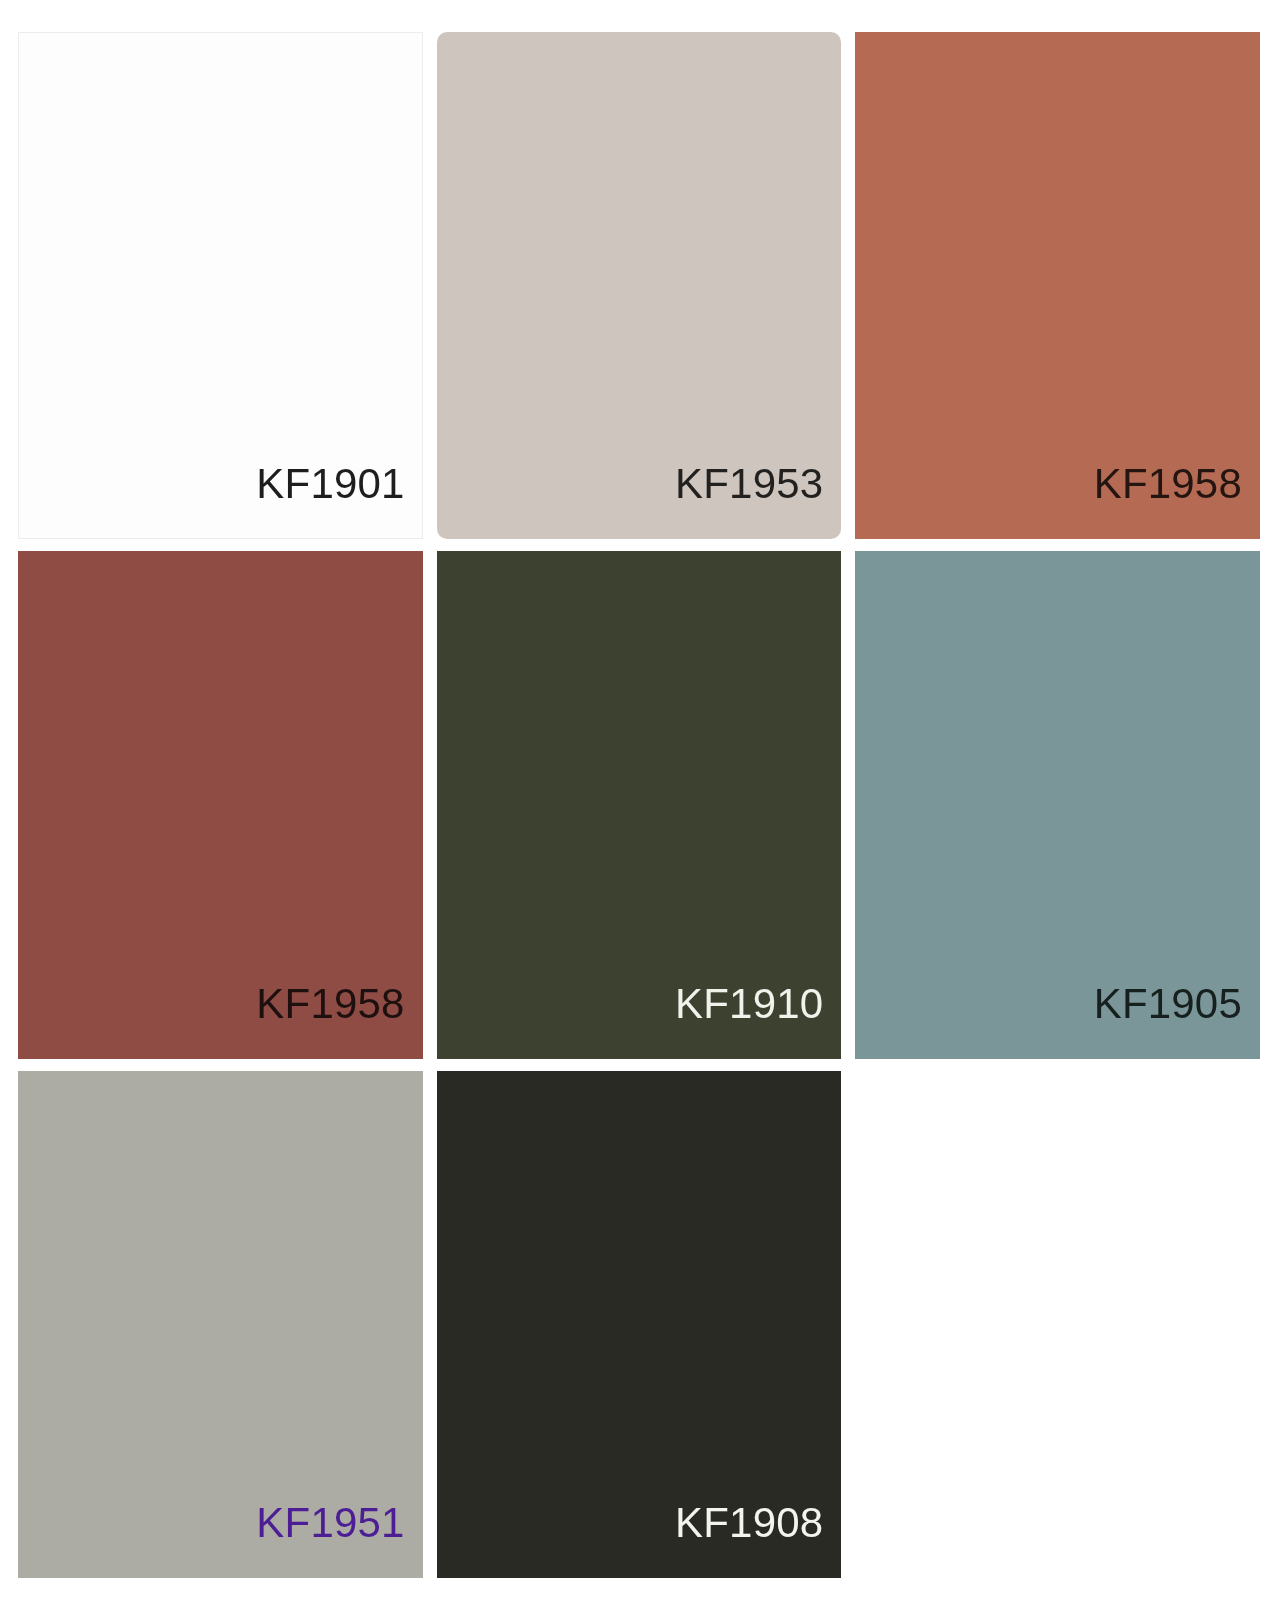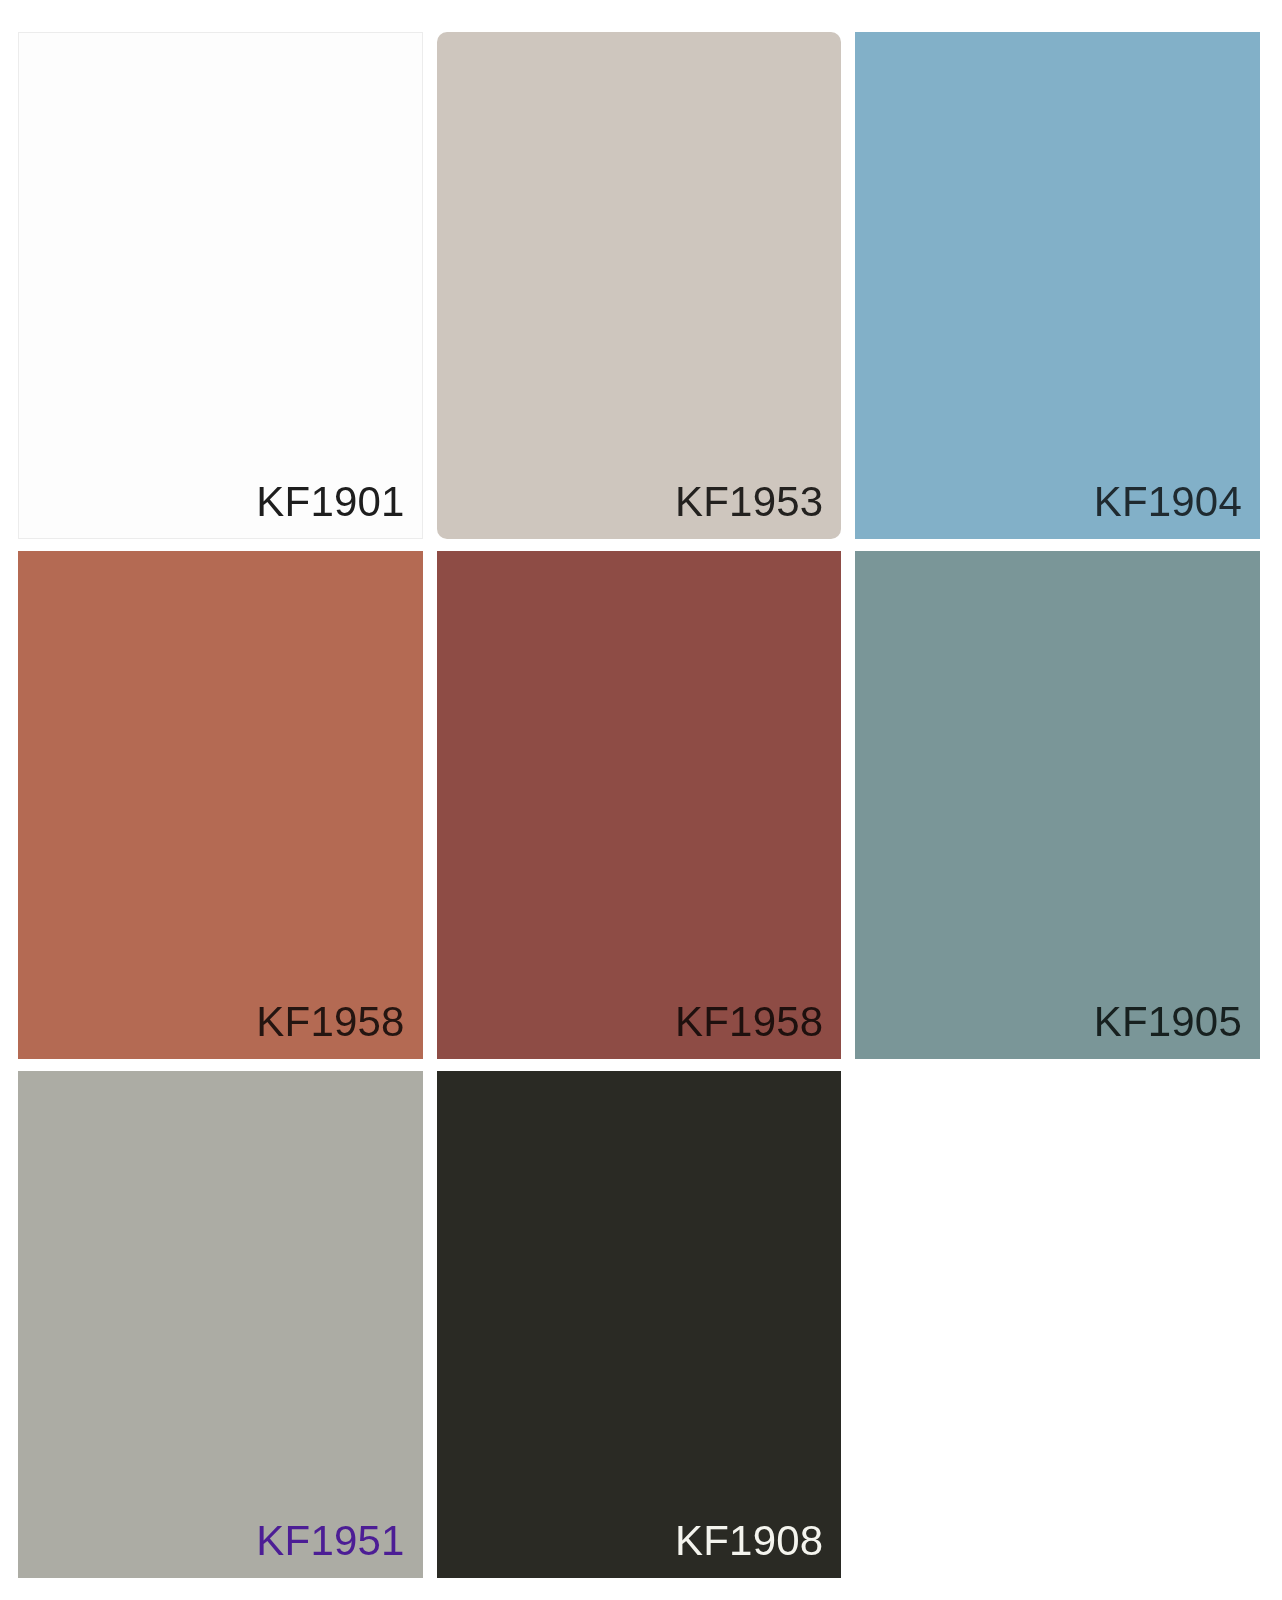--- a/index.html
+++ b/index.html
@@ -28,21 +28,21 @@
     row-gap: 12px;
     width: 100%;
     height: 100%;
   }
   .swatch {
     position: relative;
     display: flex;
     align-items: flex-end;
     justify-content: flex-end;
     box-sizing: border-box;
-    padding: 0 18px 16px 0;
+    padding: 0 18px 34px 0;
     overflow: hidden;
   }
   .swatch.has-outline {
     box-shadow: inset 0 0 0 1px #ececec;
   }
   .swatch-label {
     font-size: 42px;
     line-height: 1;
     letter-spacing: 0.2px;
     font-weight: 400;
@@ -53,28 +53,28 @@
 <body>
 
 <div class="palette-sheet">
   <div class="swatch-grid" id="swatch-grid">
       <div class="swatch has-outline" style="background: rgb(253, 253, 253);">
         <span class="swatch-label" style="color: rgb(30, 30, 30);">KF1901</span>
       </div>
       <div class="swatch" style="background: rgb(206, 198, 190); border-radius: 10px;">
         <span class="swatch-label" style="color: rgb(35, 33, 31);">KF1953</span>
       </div>
-      <div class="swatch" style="background: rgb(130, 176, 200);">
-        <span class="swatch-label" style="color: rgb(31, 42, 48);">KF1904</span>
-      </div>
       <div class="swatch" style="background: rgb(180, 106, 83);">
         <span class="swatch-label" style="color: rgb(36, 21, 17);">KF1958</span>
       </div>
       <div class="swatch" style="background: rgb(142, 76, 69);">
         <span class="swatch-label" style="color: rgb(30, 16, 14);">KF1958</span>
+      </div>
+      <div class="swatch" style="background: rgb(60, 65, 48);">
+        <span class="swatch-label" style="color: rgb(242, 242, 236);">KF1910</span>
       </div>
       <div class="swatch" style="background: rgb(122, 150, 152);">
         <span class="swatch-label" style="color: rgb(23, 32, 31);">KF1905</span>
       </div>
       <div class="swatch" style="background: rgb(172, 172, 164);">
         <span class="swatch-label" style="color: #4c1d95;">KF1951</span>
       </div>
       <div class="swatch" style="background: rgb(42, 42, 36); text-align: center;">
         <span class="swatch-label" style="color: rgb(244, 244, 238);">KF1908</span>
       </div>

